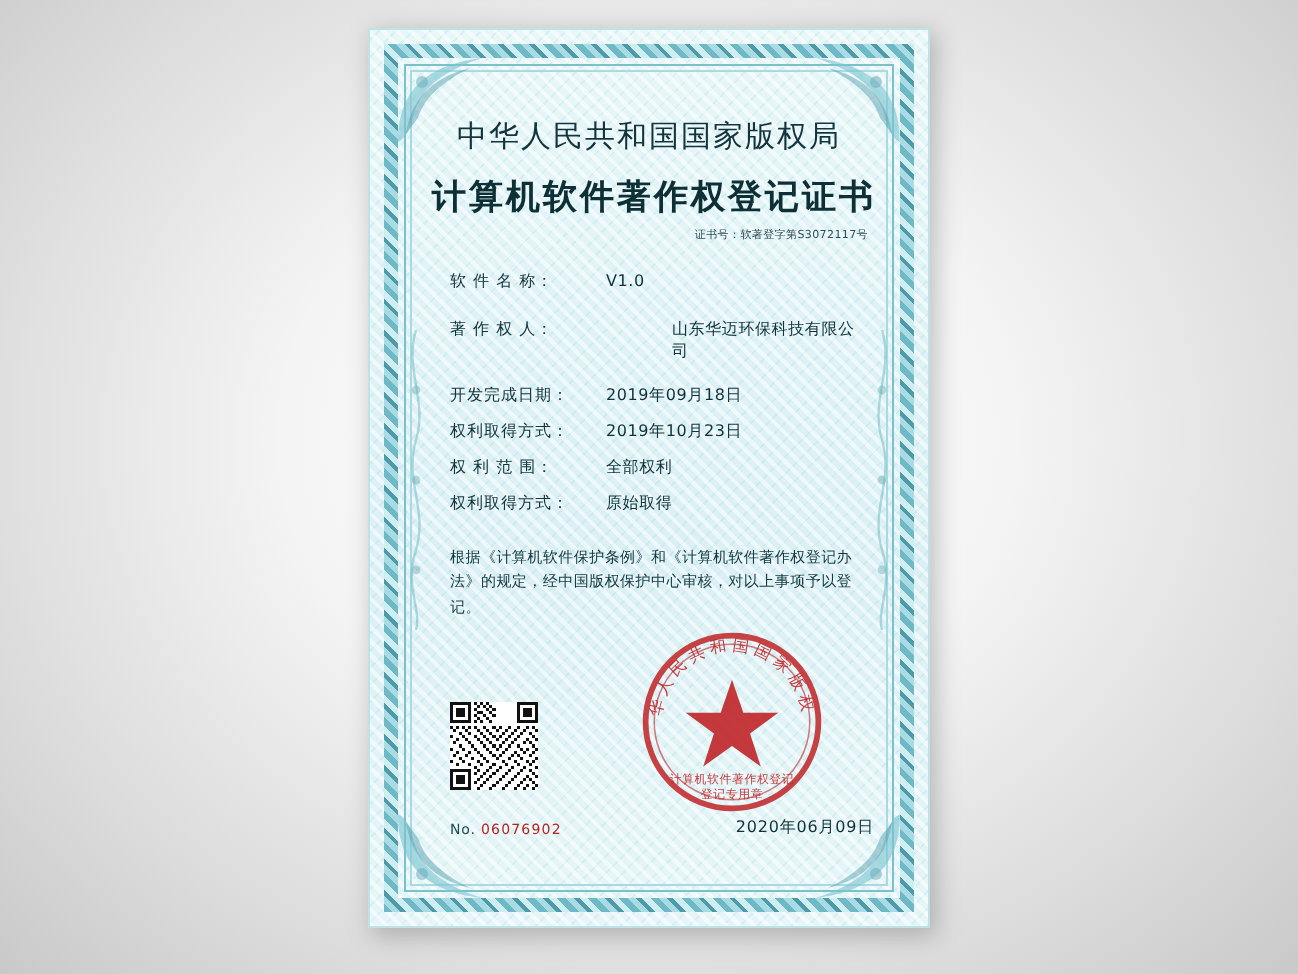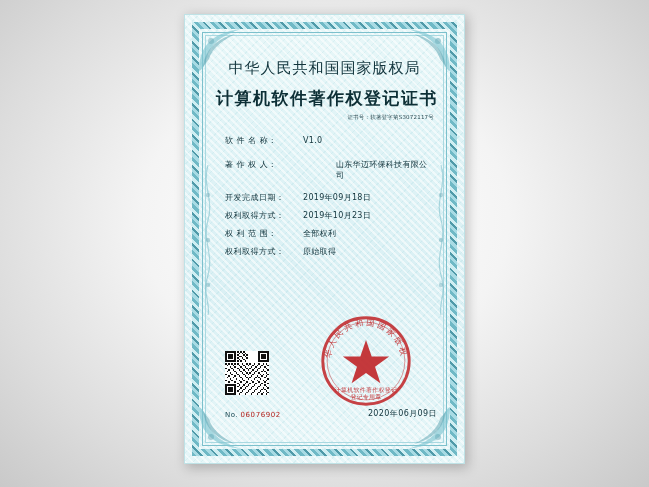--- a/index.html
+++ b/index.html
@@ -312,20 +312,21 @@
         </div>
 
         <div class="row">
           <div class="lbl">权利取得方式：</div>
           <div class="val">原始取得</div>
         </div>
 
 
       </div>
 
+      <div class="statement">根据《计算机软件保护条例》和《计算机软件著作权登记办法》的规定，经中国版权保护中心审核，对以上事项予以登记。</div>
 
       <div class="bottom">
 
         <svg class="qr" viewBox="0 0 29 29" shape-rendering="crispEdges">
           <rect width="29" height="29" fill="#ffffff"></rect>
           <g fill="#111111">
             <rect x="0" y="0" width="7" height="1"></rect>
               <rect x="0" y="6" width="7" height="1"></rect>
             <rect x="0" y="0" width="1" height="7"></rect>
               <rect x="6" y="0" width="1" height="7"></rect>

